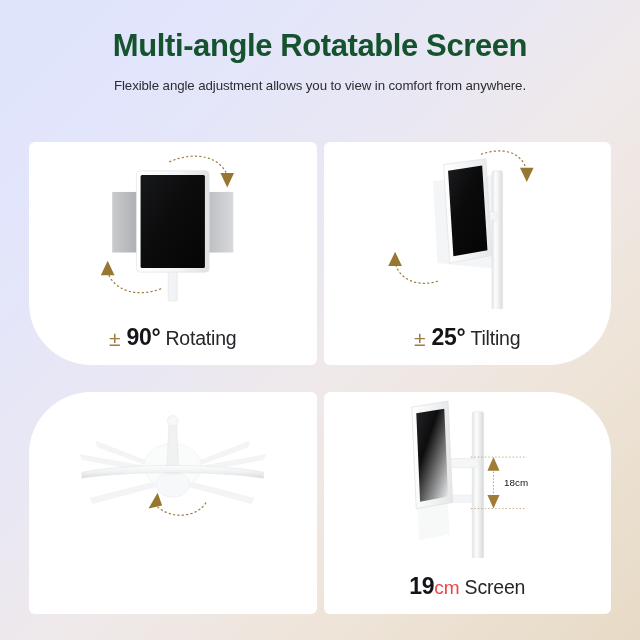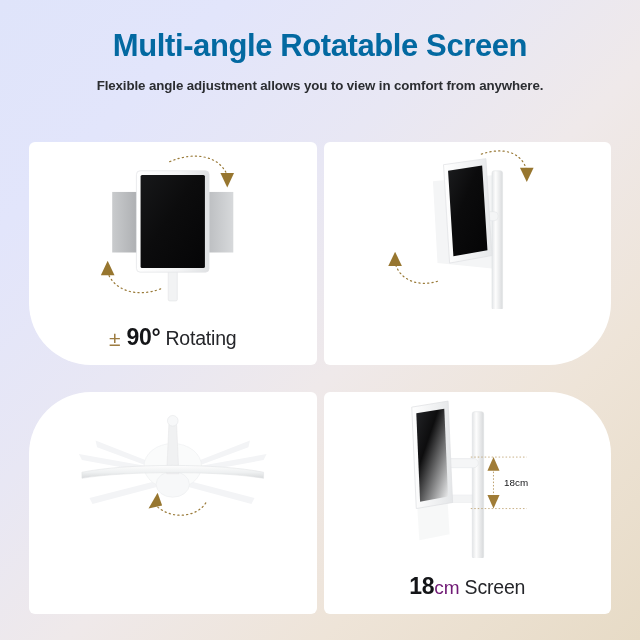--- a/index.html
+++ b/index.html
@@ -26,27 +26,27 @@
   
   .header {
     position: absolute;
     top: 0; left: 0; right: 0;
     text-align: center;
     padding-top: 28px;
   }
   .title {
     font-size: 31px;
     font-weight: 700;
-    color: #0369a1;
+    color: #14532d;
     letter-spacing: -0.4px;
     line-height: 1.15;
   }
   .subtitle {
     font-size: 13.3px;
-    font-weight: 700;
+    font-weight: 400;
     color: #2b2d31;
     margin-top: 14px;
     letter-spacing: -0.1px;
   }
 
   
   .grid {
     position: absolute;
     left: 29px;
     top: 122px;
@@ -99,21 +99,21 @@
     letter-spacing: -0.3px;
   }
   .cap-word {
     color: #25262a;
     font-size: 19.5px;
     font-weight: 400;
     margin-left: 5px;
     letter-spacing: -0.2px;
   }
   .cap-unit {
-    color: #701a75;
+    color: #ef4444;
     font-size: 19px;
     font-weight: 400;
   }
 
   svg { display: block; width: 100%; height: 100%; }
 </style>
 </head>
 <body>
 
 <div class="header">
@@ -214,20 +214,23 @@
           <path d="M162 16 C 192 6, 216 14, 222 38" stroke="#9a7b3a" stroke-width="1.6" stroke-linecap="round" stroke-dasharray="1.6 4.2"></path>
           <path d="M213 34 L231 34 L222 53 Z" fill="#97762f"></path>
         </g>
 
         <g fill="none">
           <path d="M104 184 C 78 192, 54 182, 48 160" stroke="#9a7b3a" stroke-width="1.6" stroke-linecap="round" stroke-dasharray="1.6 4.2"></path>
           <path d="M39 164 L57 164 L48 145 Z" fill="#97762f"></path>
         </g>
       </svg>
     </div>
+    <div class="caption">
+      <span class="cap-pm">±</span><span class="cap-val">25°</span><span class="cap-word">Tilting</span>
+    </div>
   </div>
 
   <div class="card c3">
     <div class="stage">
       <svg viewBox="0 0 288 220" preserveAspectRatio="xMidYMid meet" aria-hidden="true">
         <defs>
           <linearGradient id="topbar3" x1="0" y1="0" x2="0" y2="1">
             <stop offset="0%" stop-color="#fdfdfd"></stop>
             <stop offset="55%" stop-color="#eef0f1"></stop>
             <stop offset="100%" stop-color="#d8dadc"></stop>
@@ -304,17 +307,17 @@
         <g>
           <line x1="178" y1="92" x2="178" y2="148" stroke="#b08e52" stroke-width="1.1" stroke-dasharray="2 2.4"></line>
           <path d="M178 86 L186 104 L170 104 Z" fill="#a07c36"></path>
           <path d="M178 154 L186 136 L170 136 Z" fill="#a07c36"></path>
         </g>
 
         <text x="192" y="124" font-family="Liberation Sans, sans-serif" font-size="13" fill="#141518">18cm</text>
       </svg>
     </div>
     <div class="caption">
-      <span class="cap-val">18</span><span class="cap-unit">cm</span><span class="cap-word">Screen</span>
+      <span class="cap-val">19</span><span class="cap-unit">cm</span><span class="cap-word">Screen</span>
     </div>
   </div>
 
 </div>
 
 </body></html>

